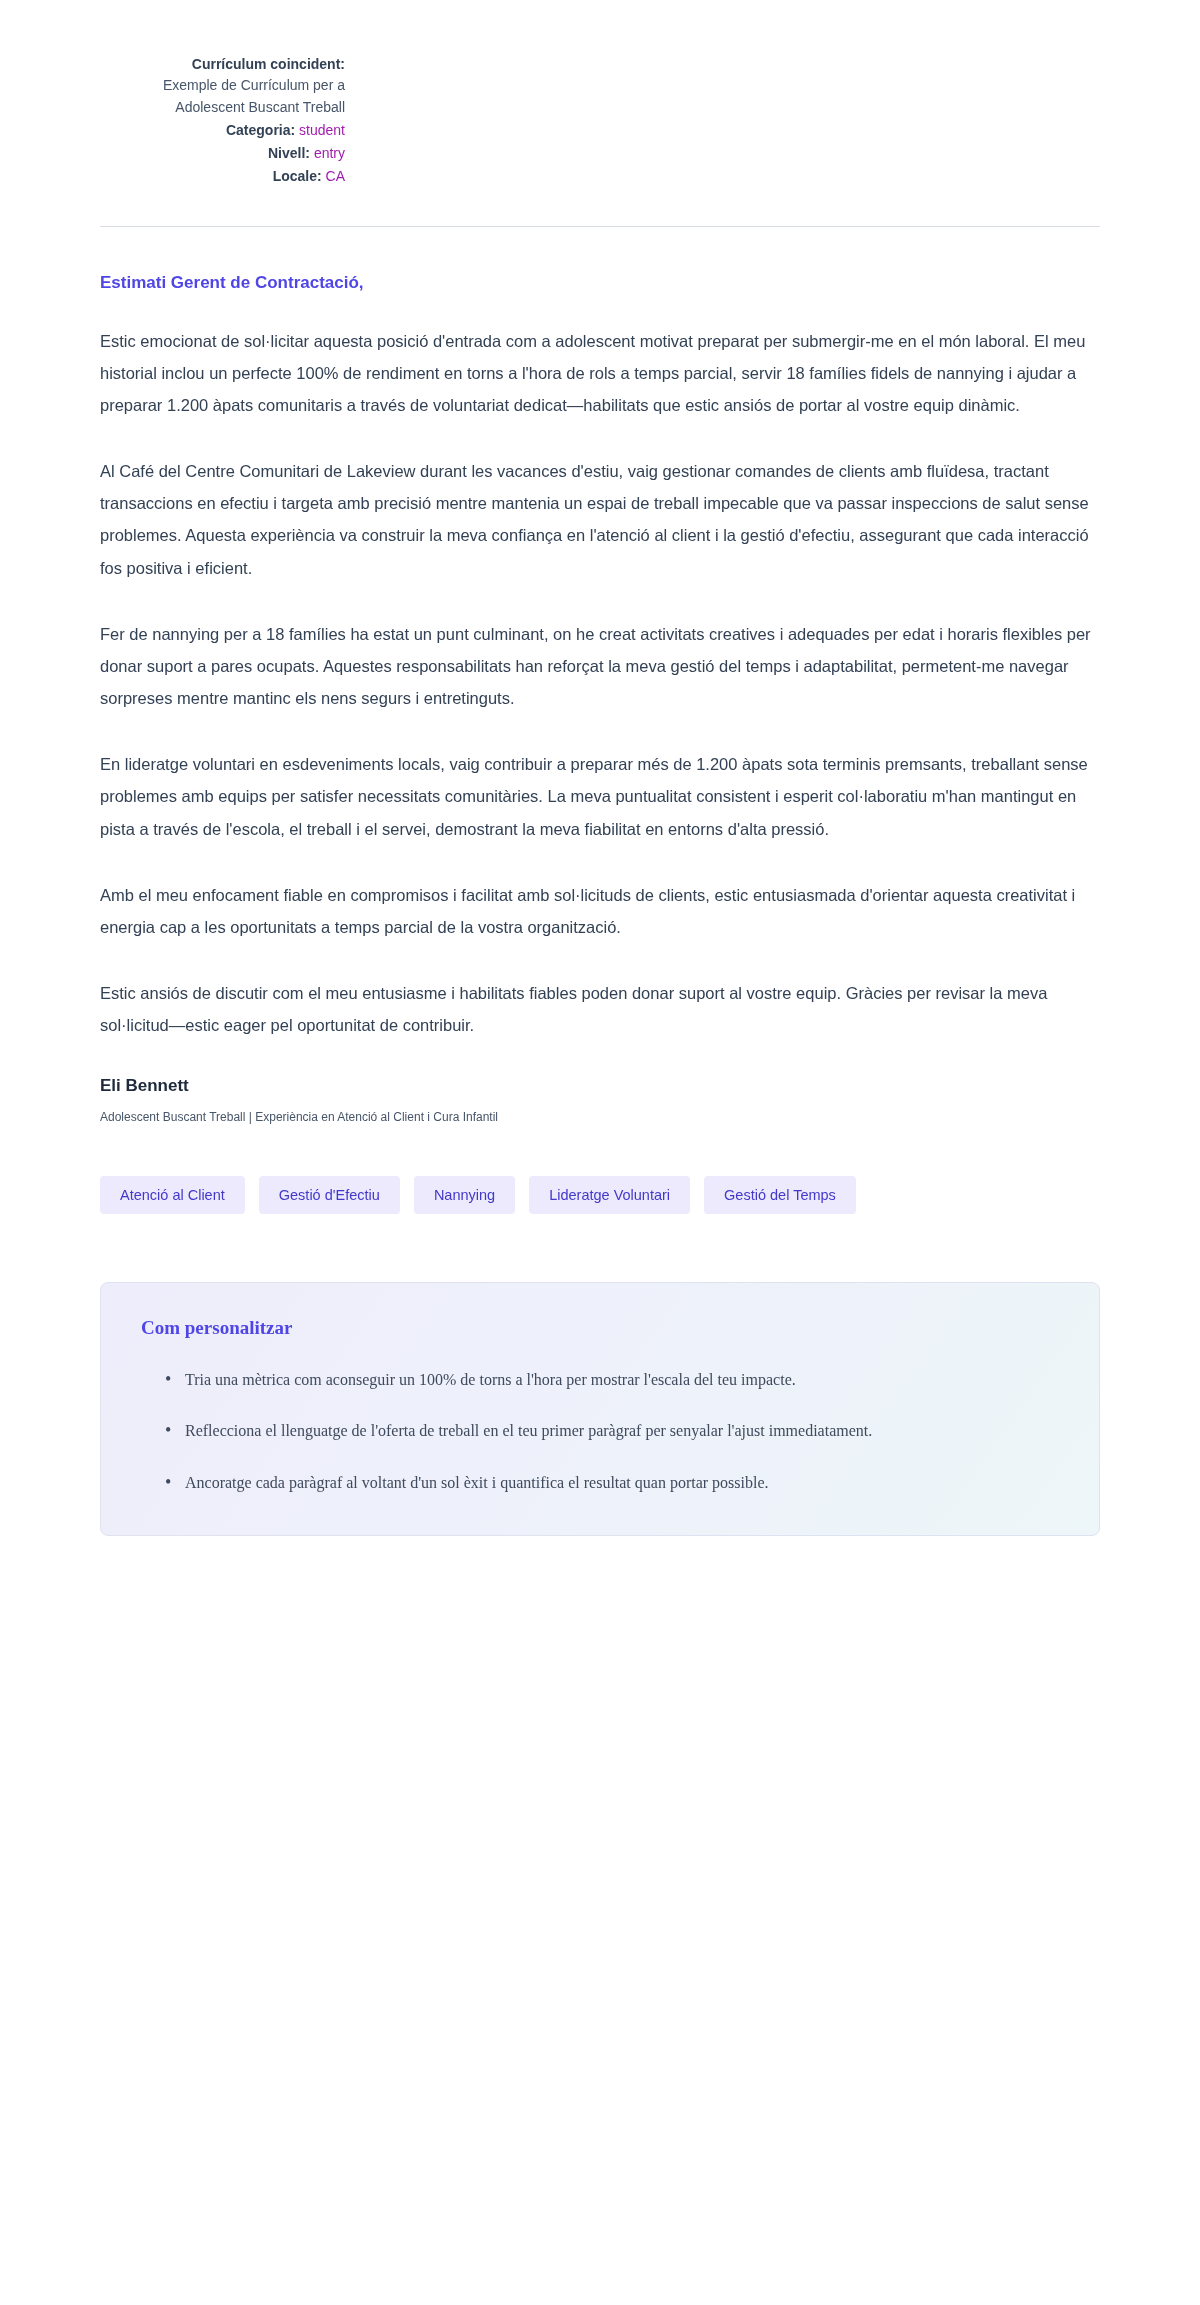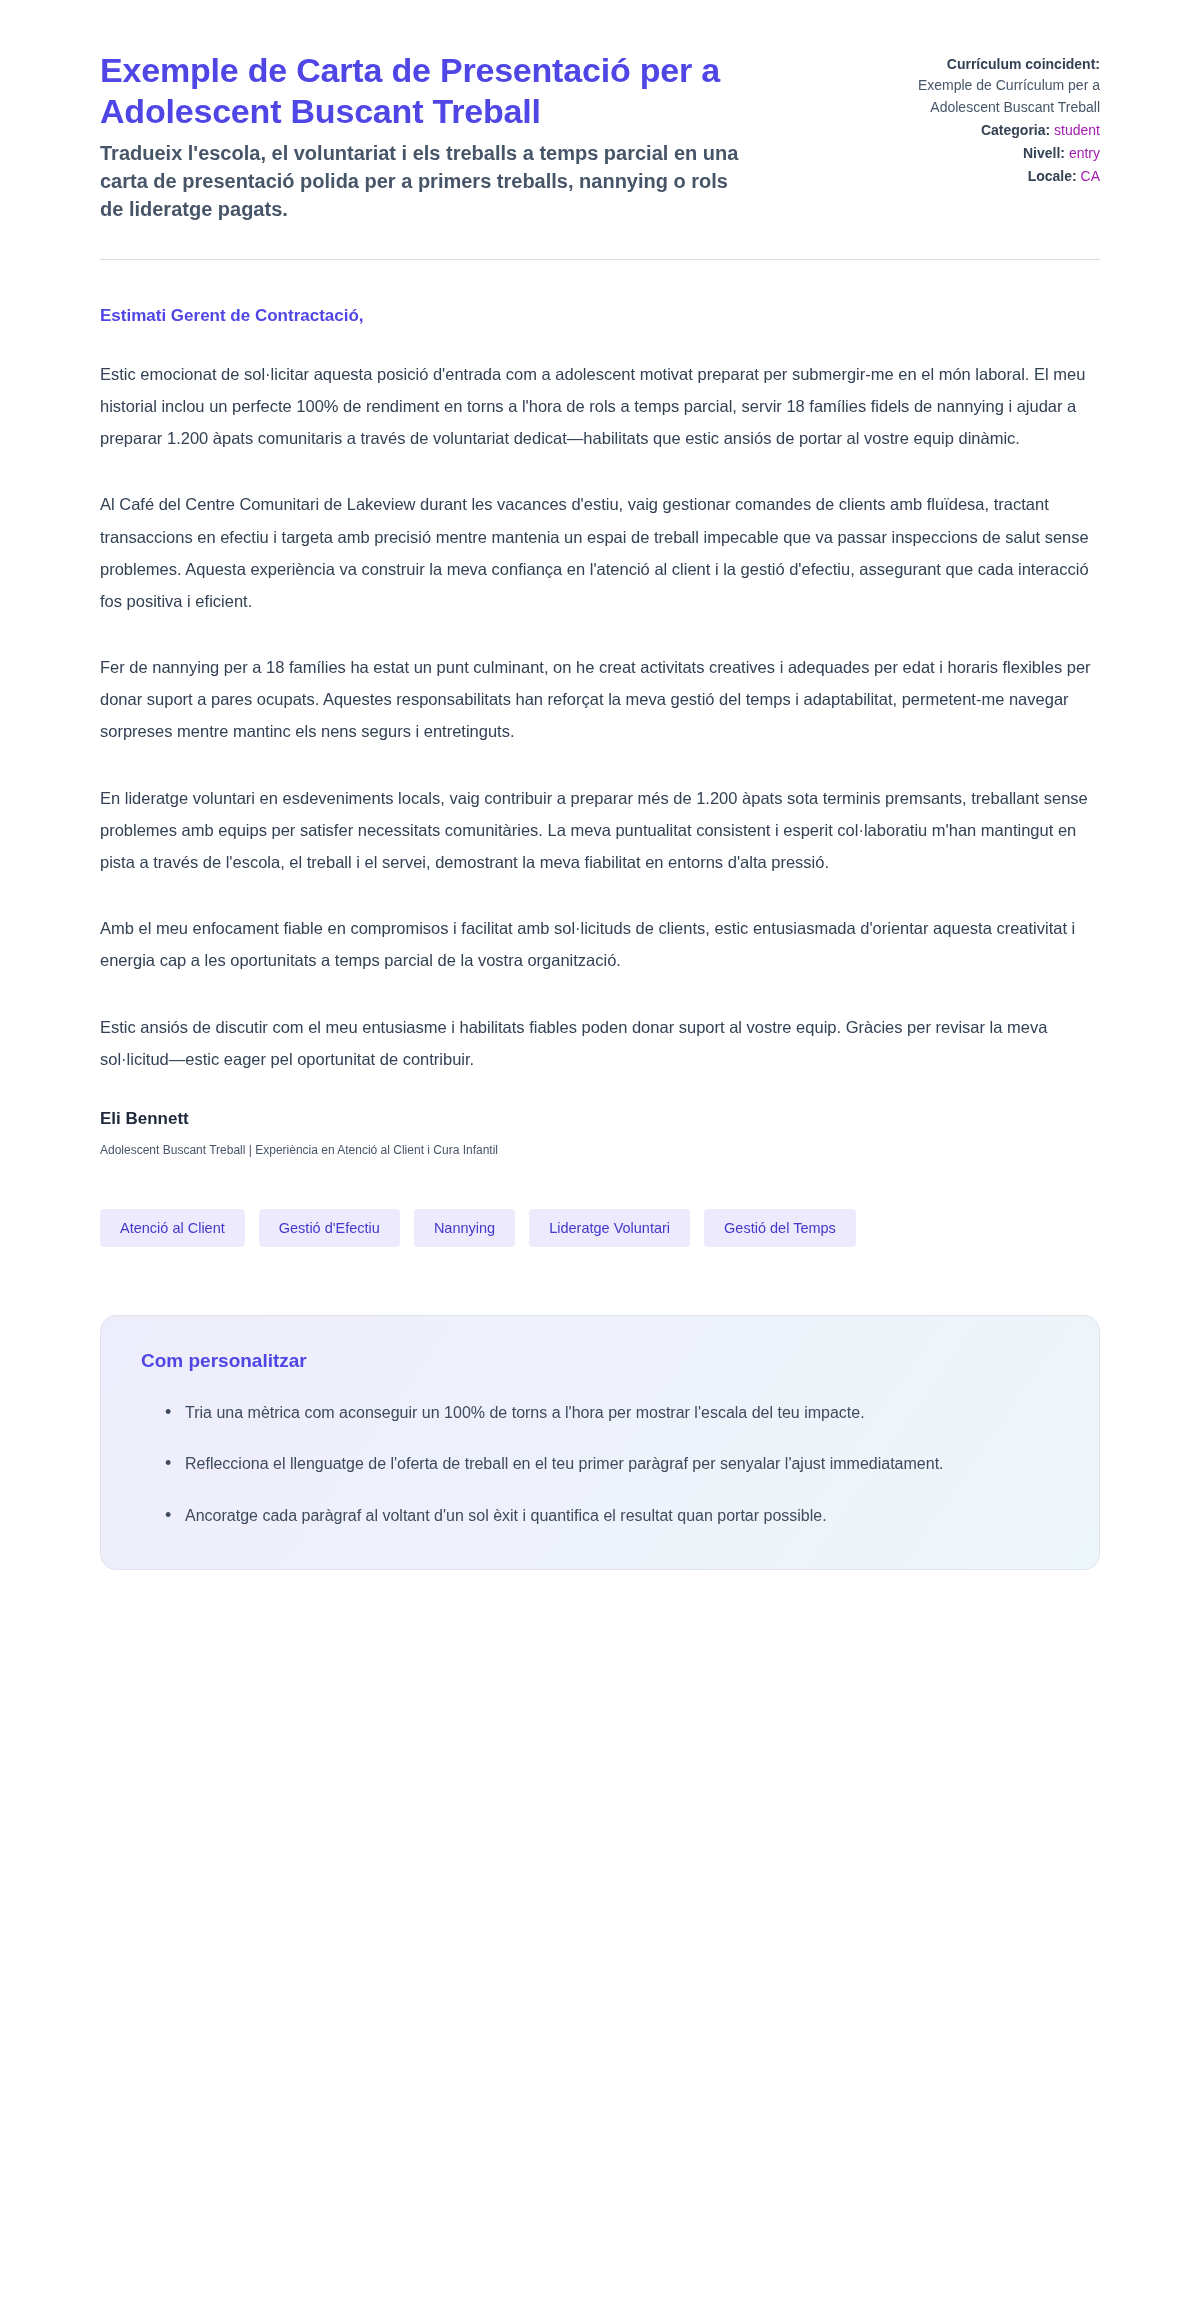--- a/index.html
+++ b/index.html
@@ -120,22 +120,23 @@
     padding: 11px 20px;
     border-radius: 4px;
     white-space: nowrap;
   }
 
   
   .tips {
     margin-top: 68px;
     background: linear-gradient(125deg, #eeedfb 0%, #eef1fb 45%, #edf6f8 100%);
     border: 1px solid #dfe3ef;
-    border-radius: 16px;
+    border-radius: 8px;
     padding: 34px 40px 38px 40px;
+    font-family: Liberation Serif, serif;
   }
   .tips-title {
     margin: 0 0 26px 0;
     font-size: 19px;
     font-weight: 700;
     color: #4f46e5;
   }
   .tips-list {
     margin: 0;
     padding: 0 0 0 24px;
@@ -159,24 +160,20 @@
     font-size: 18px;
     line-height: 1.65;
   }
 </style>
 </head>
 <body>
 
 <div class="page">
 
   <div class="header">
-    <div class="header-left">
-      <h1 class="doc-title">Exemple de Carta de Presentació per a Adolescent Buscant Treball</h1>
-      <p class="doc-subtitle">Tradueix l'escola, el voluntariat i els treballs a temps parcial en una carta de presentació polida per a primers treballs, nannying o rols de lideratge pagats.</p>
-    </div>
 
     <div class="header-right">
       <div class="meta-row">
         <span class="meta-label">Currículum coincident:</span>
         <span class="meta-block-value">Exemple de Currículum per a Adolescent Buscant Treball</span>
       </div>
       <div class="meta-row">
         <span class="meta-label">Categoria:</span>
         <span class="meta-value">student</span>
       </div>

